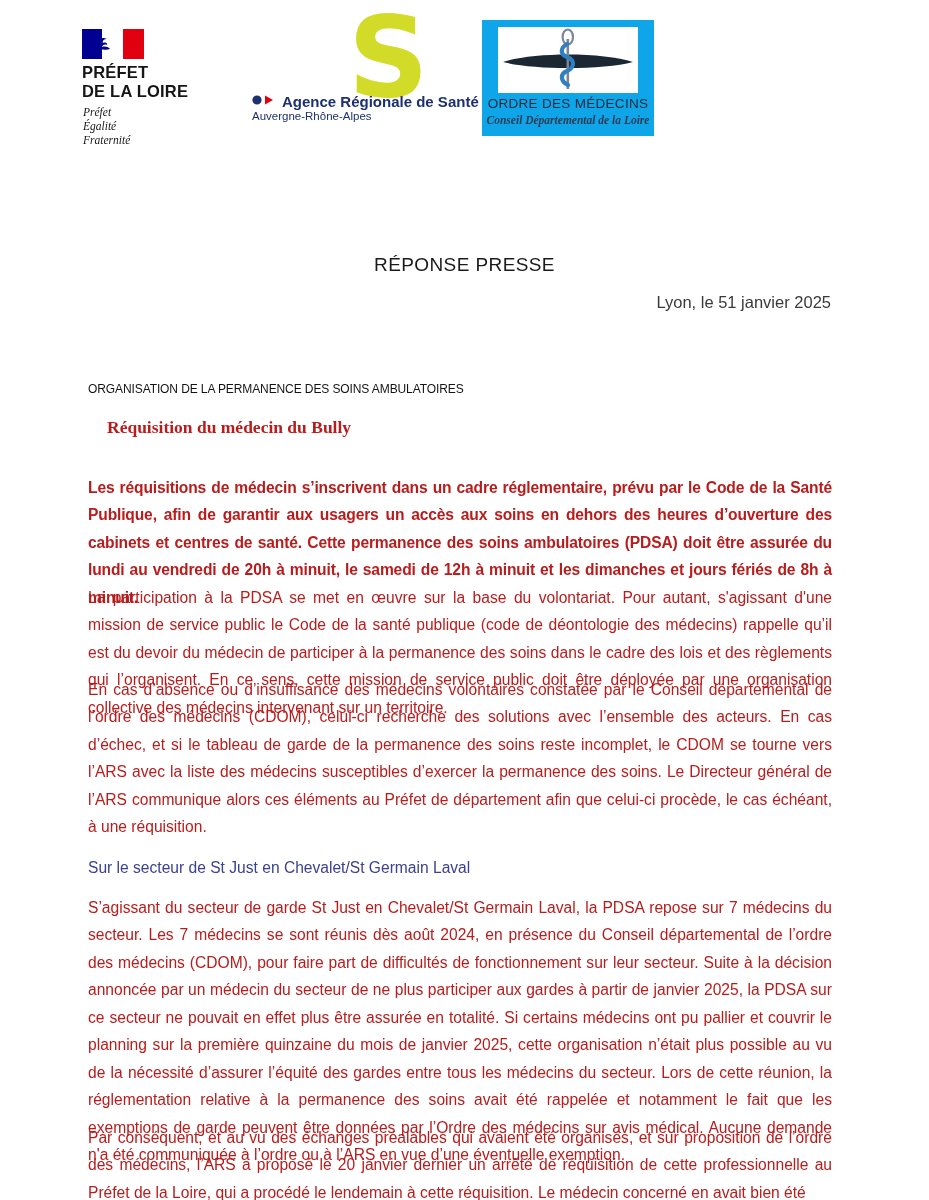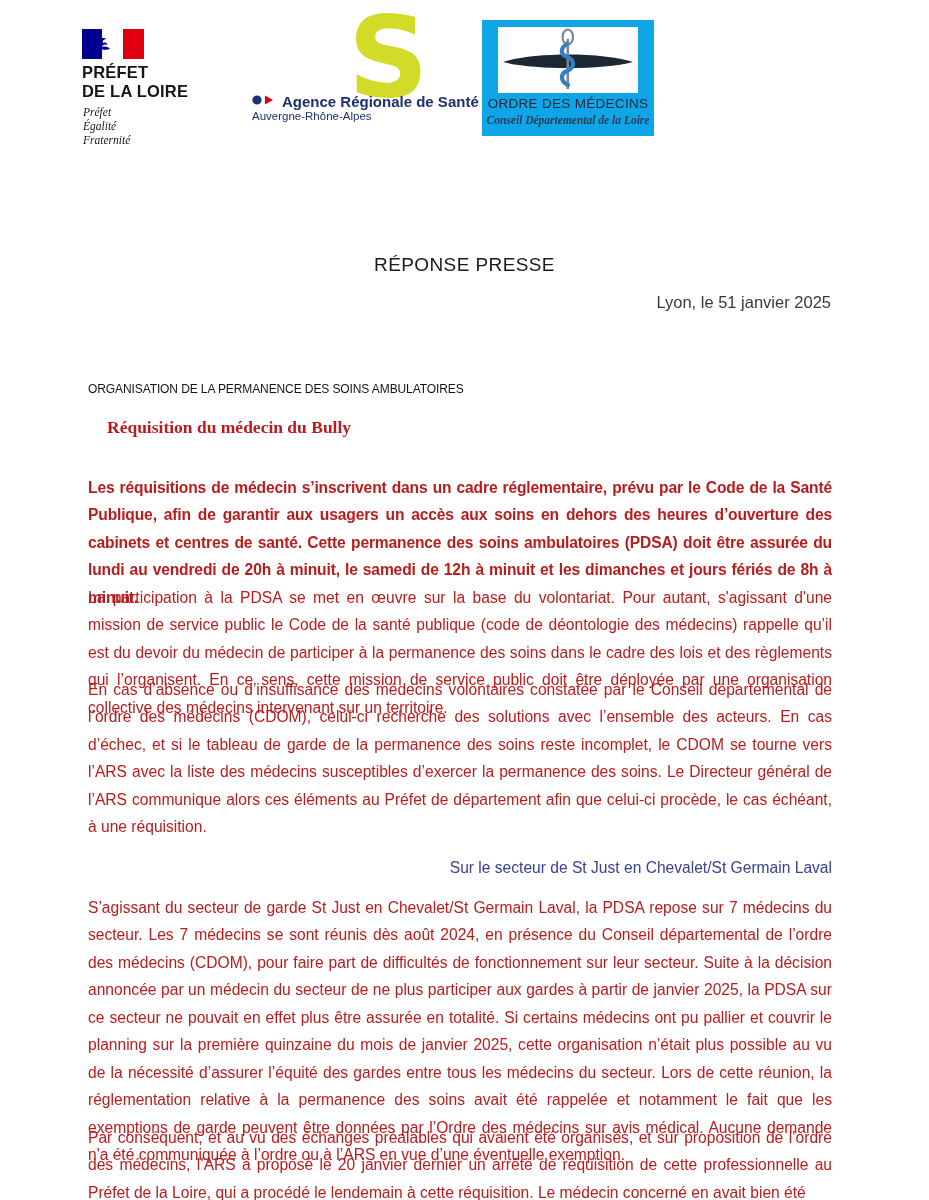--- a/index.html
+++ b/index.html
@@ -250,21 +250,21 @@
     font-size: 15.6px;
     line-height: 27.5px;
     font-weight: normal;
     color: #3c4191;
   }
 
   
   #p-bold     { top: 458px; }
   #p-2        { top: 568px; }
   #p-3        { top: 660px; }
-  #h-secteur  { top: 838px; text-align: right; }
+  #h-secteur  { top: 838px; }
   #p-4        { top: 878px; }
   #p-5        { top: 1108px; }
 </style>
 </head>
 <body>
 
 <div class="logo-band">
 
   <div class="prefet-logo">
     <div class="marianne">

